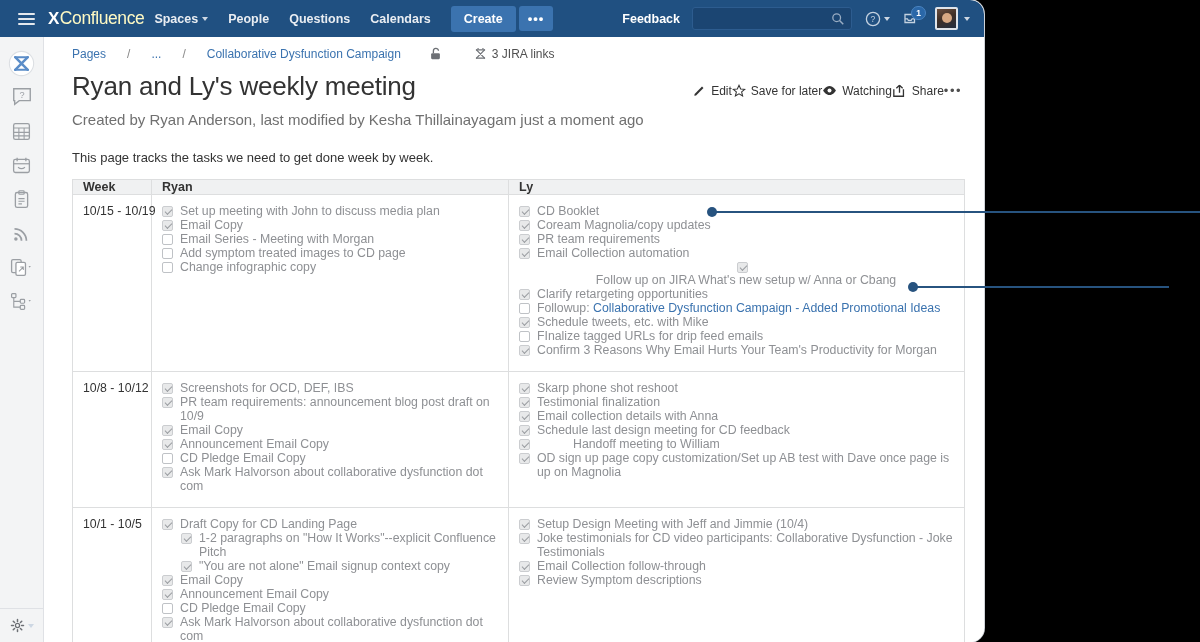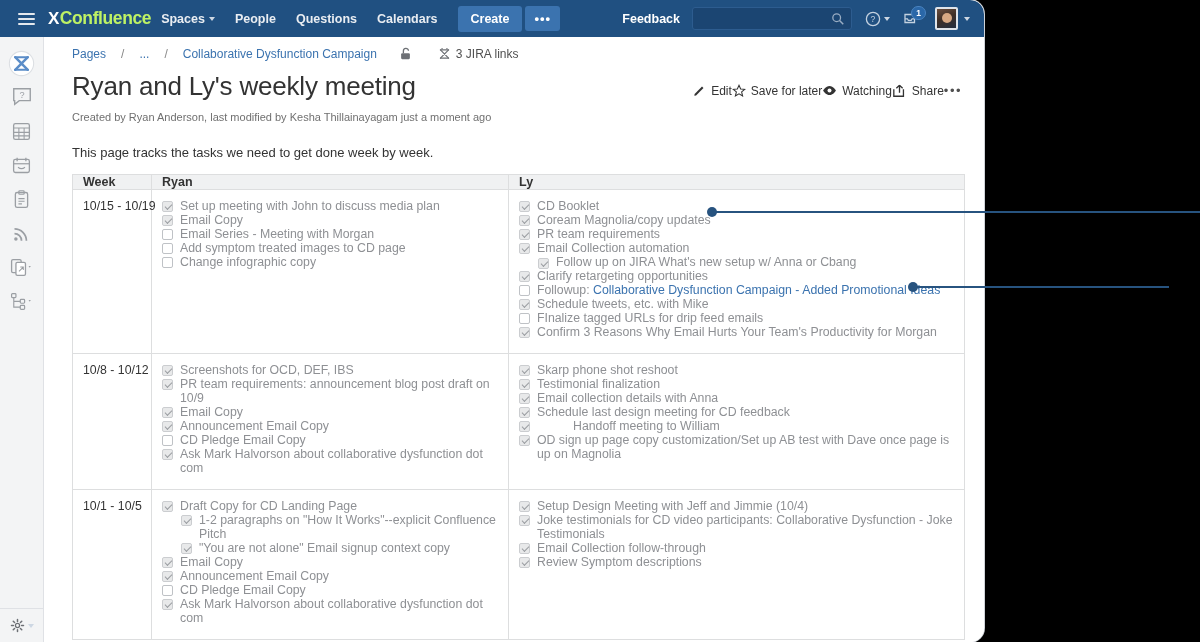--- a/index.html
+++ b/index.html
@@ -31,21 +31,21 @@
     border-top-right-radius: 14px;
   }
   .hamburger {
     width: 36px; margin-left: 8px; height: 24px;
     display: flex; flex-direction: column; justify-content: center;
     align-items: center; gap: 3px; cursor: pointer;
   }
   .hamburger span { display: block; width: 17px; height: 2px; background: #e4e8ed; border-radius: 1px; }
   .brandwrap { display: flex; align-items: center; margin-left: 4px; cursor: pointer; }
   .brandmark { color:#fff; font-size:17px; font-weight:700; letter-spacing:-0.5px; margin-right:1px;}
-  .brandtext { color:#bef264; font-size:17.5px; font-weight:700; letter-spacing:-0.4px; }
+  .brandtext { color:#fef9c3; font-size:17.5px; font-weight:400; letter-spacing:-0.4px; }
   .navitem {
     color: #e9edf2; font-size: 12.5px; font-weight: 700;
     padding: 6px 10px; cursor: pointer; white-space: nowrap;
     display:flex; align-items:center; gap:4px;
   }
   .navitem:first-of-type { margin-left: 14px; }
   .caret { display:inline-block; width:0;height:0;border-left:3.5px solid transparent;border-right:3.5px solid transparent;border-top:4px solid #cdd7e3; }
   .createbtn {
     background: #3b73af; color: #fff; font-size: 12.5px; font-weight: 700;
     padding: 6px 13px; border-radius: 3px; margin-left: 10px; cursor: pointer;
@@ -86,28 +86,28 @@
   }
   .rail-icon { width: 30px; height: 30px; margin-bottom: 4px; display: flex; align-items: center; justify-content: center; cursor: pointer; position: relative; }
   .rail-spacer { flex: 1; }
   .rail-bottom { width: 44px; height: 34px; border-top: 1px solid #dfe1e5; display:flex; align-items:center; justify-content:center; gap:3px; cursor:pointer; }
   .dotgrip { position:absolute; left:46px; top:352px; display:flex; flex-direction:column; gap:2px; }
   .dotgrip i { width:2px;height:2px;background:#b6bac0;border-radius:50%; display:block;}
 
   
   .content { position: absolute; left: 44px; top: 37px; width: 940px; height: 605px; background: #fff; }
 
-  .breadcrumb { display: flex; align-items: center; padding: 10px 0 0 28px; font-size: 12px; color: #707070; gap: 10px; }
+  .breadcrumb { display: flex; align-items: center; padding: 10px 0 0 28px; font-size: 12px; color: #707070; gap: 16px; }
   .crumb-link { color: #3b73af; cursor: pointer; }
   .crumb-sep { color: #888; margin: 0 5px; }
   .lock-ic { margin-left: 12px; display:flex; align-items:center; }
   .jira-links { margin-left: 16px; display: flex; align-items: center; gap: 5px; color: #505050; font-size: 12px; cursor: pointer; }
 
   .pagetitle { padding: 10px 0 0 28px; font-size: 26px; color: #333; font-weight: 400; letter-spacing: -0.2px; }
-  .byline { padding: 9px 0 0 28px; font-size: 11px; color: #707070; }
+  .byline { padding: 9px 0 0 28px; font-size: 15px; color: #707070; }
   .intro { padding: 22px 0 0 28px; font-size: 13px; color: #333; }
 
   .actionbar { position: absolute; right: 22px; top: 46px; display: flex; align-items: center; font-size: 12px; color: #333; }
   .action { display: flex; align-items: center; gap: 5px; cursor: pointer; }
   .action span.lbl { text-decoration: none; }
   .action-ellipsis { color:#505050; letter-spacing:1.5px; font-size:13px; cursor:pointer; }
 
   
   table.tasktable {
     margin: 14px 0 0 28px; width: 892px; border-collapse: collapse;
@@ -426,21 +426,21 @@
                       <span class="tasklabel">PR team requirements</span>
                     </div>
                   </li>
                   <li>
                     <div style="display: flex; align-items: flex-start;">
                       <span class="cbox checked"></span>
                       <span class="tasklabel">Email Collection automation</span>
                     </div>
                     <ul>
                       <li>
-                        <div style="display: flex; align-items: center;">
+                        <div style="display: flex; align-items: center; flex-direction: column;">
                           <span class="cbox checked"></span>
                           <span class="tasklabel">Follow up on JIRA What's new setup w/ Anna or Cbang</span>
                         </div>
                       </li>
                     </ul>
                   </li>
                   <li>
                     <div style="display: flex; align-items: flex-start;">
                       <span class="cbox checked"></span>
                       <span class="tasklabel">Clarify retargeting opportunities</span>

